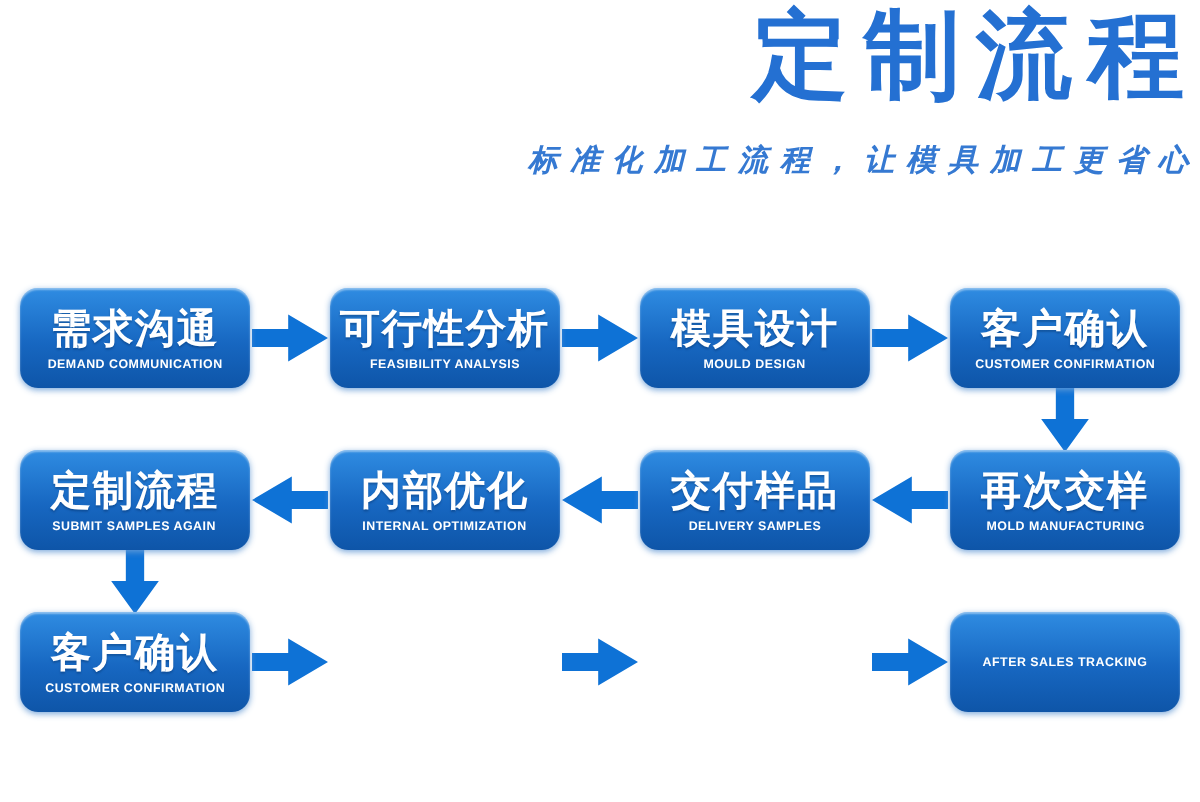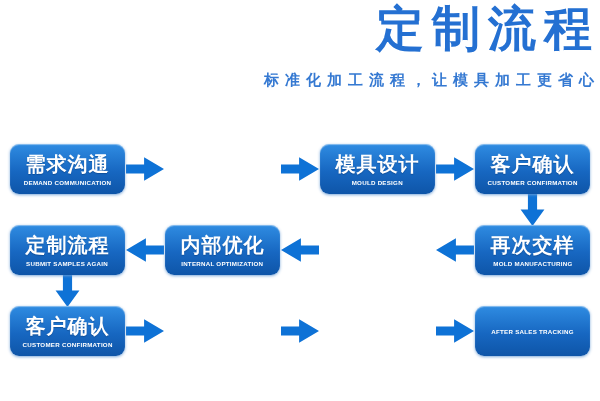--- a/index.html
+++ b/index.html
@@ -8,21 +8,21 @@
     font-family:"Liberation Sans", sans-serif;
     -webkit-font-smoothing:antialiased;
   }
   .header { text-align:right; padding-top:1px; }
   .title {
     font-size:48px; line-height:56px; font-weight:900; color:#2470d2;
     letter-spacing:8px; margin-left:8px;
   }
   .subtitle {
     margin-top:14px; font-size:15px; font-weight:700; color:#3579d2;
-    letter-spacing:6px; margin-left:6px;
+    letter-spacing:6px; margin-left:6px;font-style:italic;
   }
   .flow {
     width:580px; margin:54px auto 0;
     display:grid;
     grid-template-columns:115px 40px 115px 40px 115px 40px 115px;
     grid-template-rows:50px 31px 50px 31px 50px;
   }
   .step {
     border-radius:9px; position:relative;
     background:linear-gradient(180deg,#2f8ce2 0%,#1767c1 55%,#0e55a8 100%);
@@ -57,20 +57,24 @@
 
   <div class="step c1 r1">
     <span class="zh">需求沟通</span>
     <span class="en">DEMAND COMMUNICATION</span>
   </div>
   <div class="harrow c2 r1">
     <svg width="38" height="28" viewBox="0 0 42 28">
         <path class="arrow-fill" d="M0 9 H20 V1 L42 14 L20 27 V19 H0 Z"></path>
       </svg>
   </div>
+  <div class="step c3 r1">
+    <span class="zh">可行性分析</span>
+    <span class="en">FEASIBILITY ANALYSIS</span>
+  </div>
   <div class="harrow c4 r1">
     <svg width="38" height="28" viewBox="0 0 42 28">
         <path class="arrow-fill" d="M0 9 H20 V1 L42 14 L20 27 V19 H0 Z"></path>
       </svg>
   </div>
   <div class="step c5 r1">
     <span class="zh">模具设计</span>
     <span class="en">MOULD DESIGN</span>
   </div>
   <div class="harrow c6 r1">
@@ -100,20 +104,24 @@
   </div>
   <div class="step c3 r3">
     <span class="zh">内部优化</span>
     <span class="en">INTERNAL OPTIMIZATION</span>
   </div>
   <div class="harrow c4 r3">
     <svg width="38" height="28" viewBox="0 0 42 28">
         <path class="arrow-fill" d="M42 9 H22 V1 L0 14 L22 27 V19 H42 Z"></path>
       </svg>
   </div>
+  <div class="step c5 r3">
+    <span class="zh">交付样品</span>
+    <span class="en">DELIVERY SAMPLES</span>
+  </div>
   <div class="harrow c6 r3">
     <svg width="38" height="28" viewBox="0 0 42 28">
         <path class="arrow-fill" d="M42 9 H22 V1 L0 14 L22 27 V19 H42 Z"></path>
       </svg>
   </div>
   <div class="step c7 r3">
     <span class="zh">再次交样</span>
     <span class="en">MOLD MANUFACTURING</span>
   </div>
 

